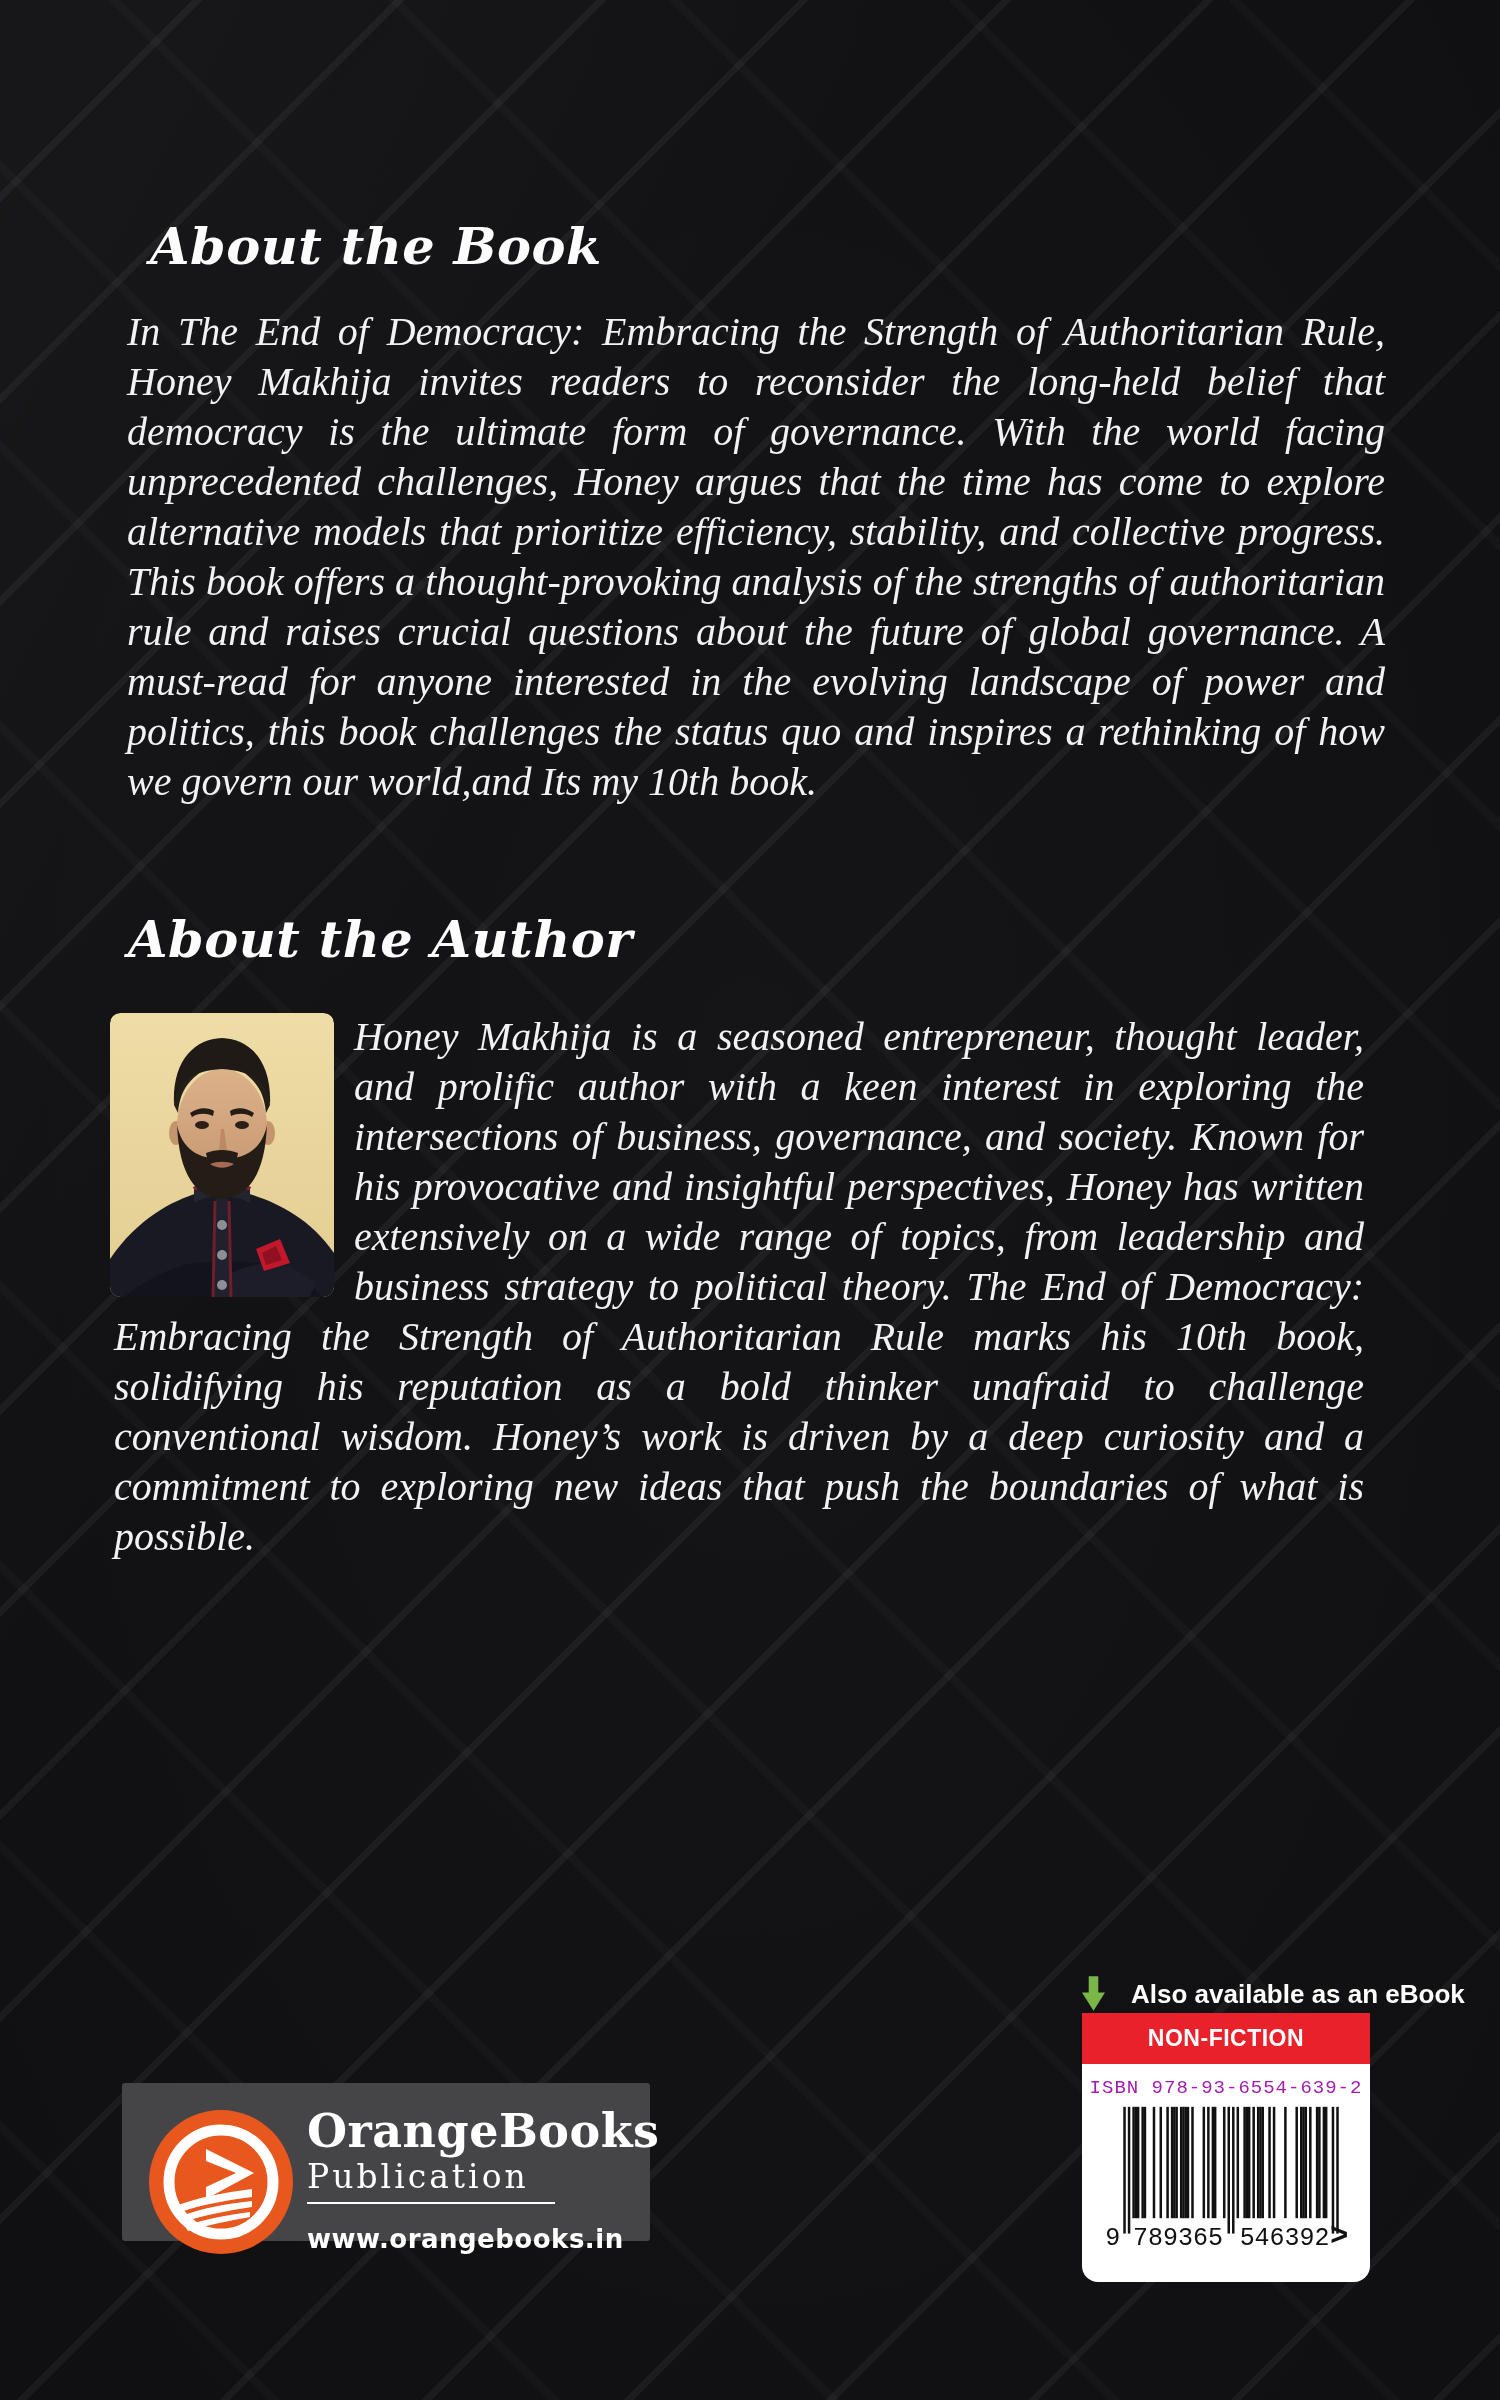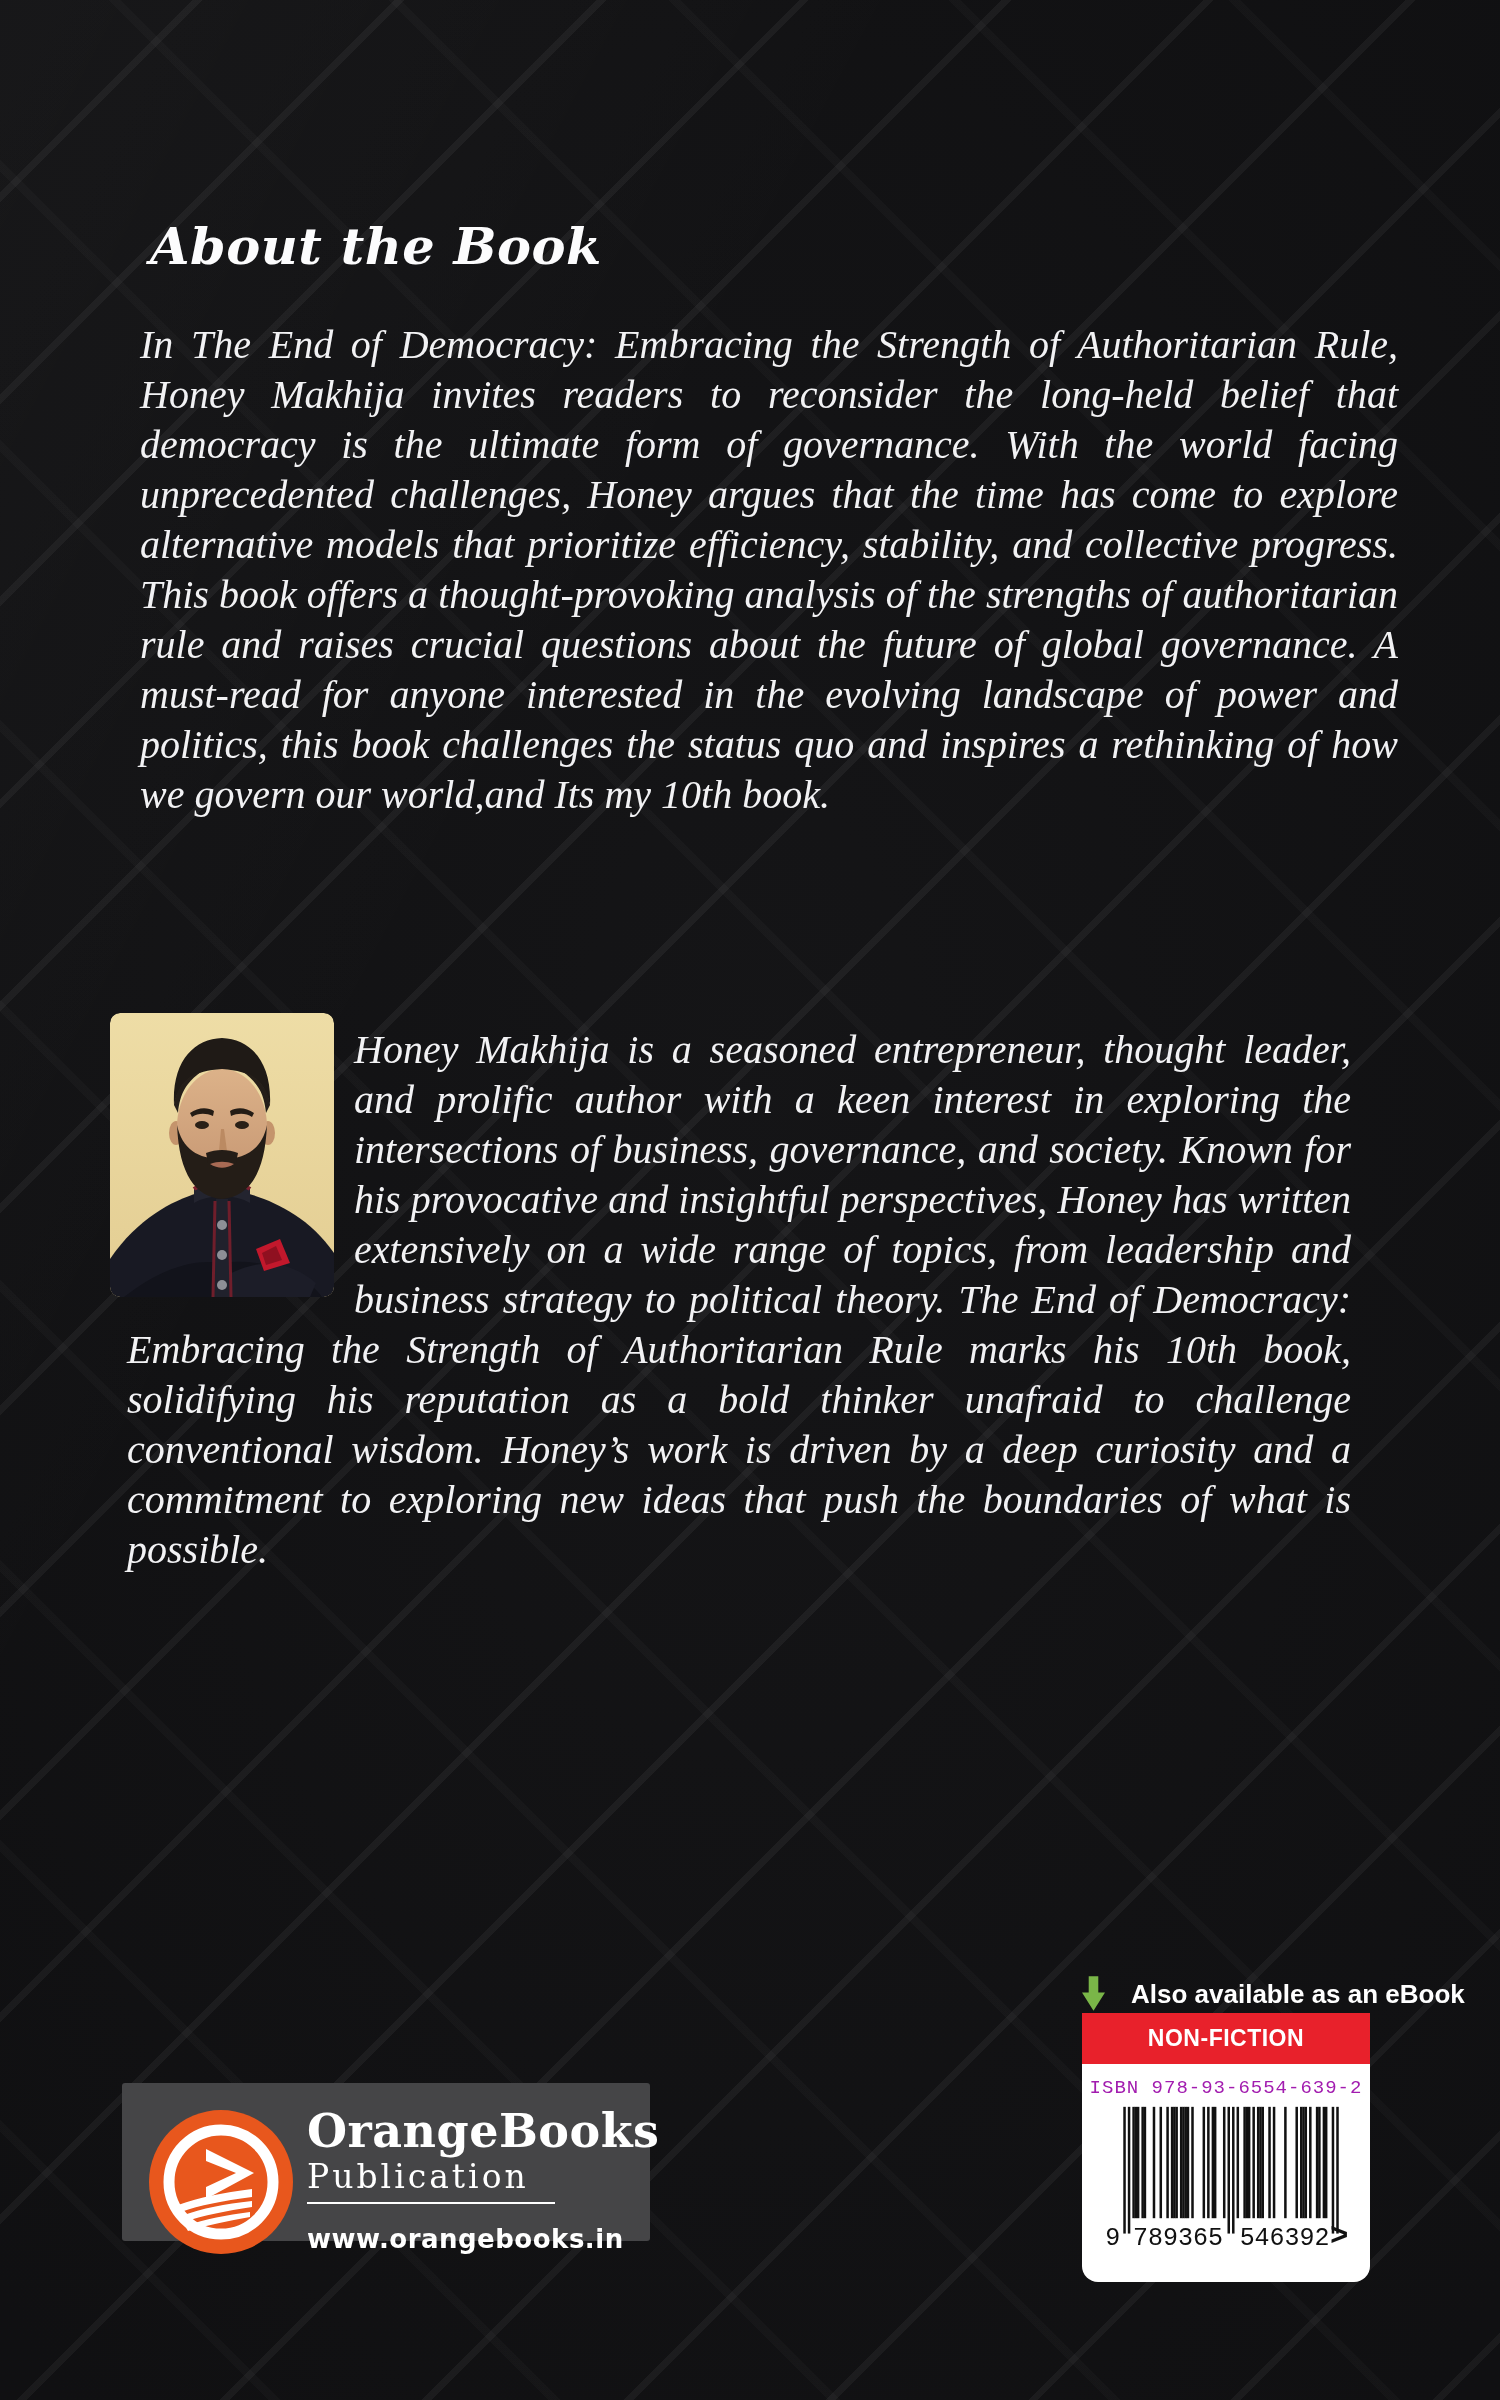--- a/index.html
+++ b/index.html
@@ -41,21 +41,21 @@
     font-style:italic;
     font-weight:bold;
     font-size:51px;
     line-height:1.1;
     letter-spacing:0.5px;
   }
   #book-heading{top:218px;left:150px;}
   #author-heading{top:911px;left:128px;}
 
   .body-text{
-    margin:17px;
+    margin:4px;
     color:#f2f2f4;
     font-family:"Liberation Serif", serif;
     font-style:italic;
     font-size:40px;
     line-height:50px;
     text-align:justify;
   }
   #book-body{
     position:absolute;
     top:303px;left:123px;width:1258px;
@@ -168,20 +168,21 @@
 
 <div class="cover" style="--red: #e8212b; --green: #7ab648; --orange: #e8571d; --graybox: #454547; background: rgb(18, 18, 20);">
   <div class="stripes-a"></div>
   <div class="stripes-b"></div>
   <div class="sheen"></div>
 
   <h1 class="h-heading" id="book-heading">About the Book</h1>
 
   <p class="body-text" id="book-body">In The End of Democracy: Embracing the Strength of Authoritarian Rule, Honey Makhija invites readers to reconsider the long-held belief that democracy is the ultimate form of governance. With the world facing unprecedented challenges, Honey argues that the time has come to explore alternative models that prioritize efficiency, stability, and collective progress. This book offers a thought-provoking analysis of the strengths of authoritarian rule and raises crucial questions about the future of global governance. A must-read for anyone interested in the evolving landscape of power and politics, this book challenges the status quo and inspires a rethinking of how we govern our world,and Its my 10th book.</p>
 
+  <h2 class="h-heading" id="author-heading">About the Author</h2>
 
   <div id="author-block">
     <svg id="author-photo" viewBox="0 0 224 284" xmlns="http://www.w3.org/2000/svg" preserveAspectRatio="none">
       <defs>
         <clipPath id="photoClip">
             <rect x="0" y="0" width="224" height="284" rx="10"></rect>
           </clipPath>
         <linearGradient id="photoBg" x1="0" y1="0" x2="0" y2="1">
           <stop offset="0" stop-color="#eedda6"></stop>
           <stop offset="1" stop-color="#e3cd92"></stop>

